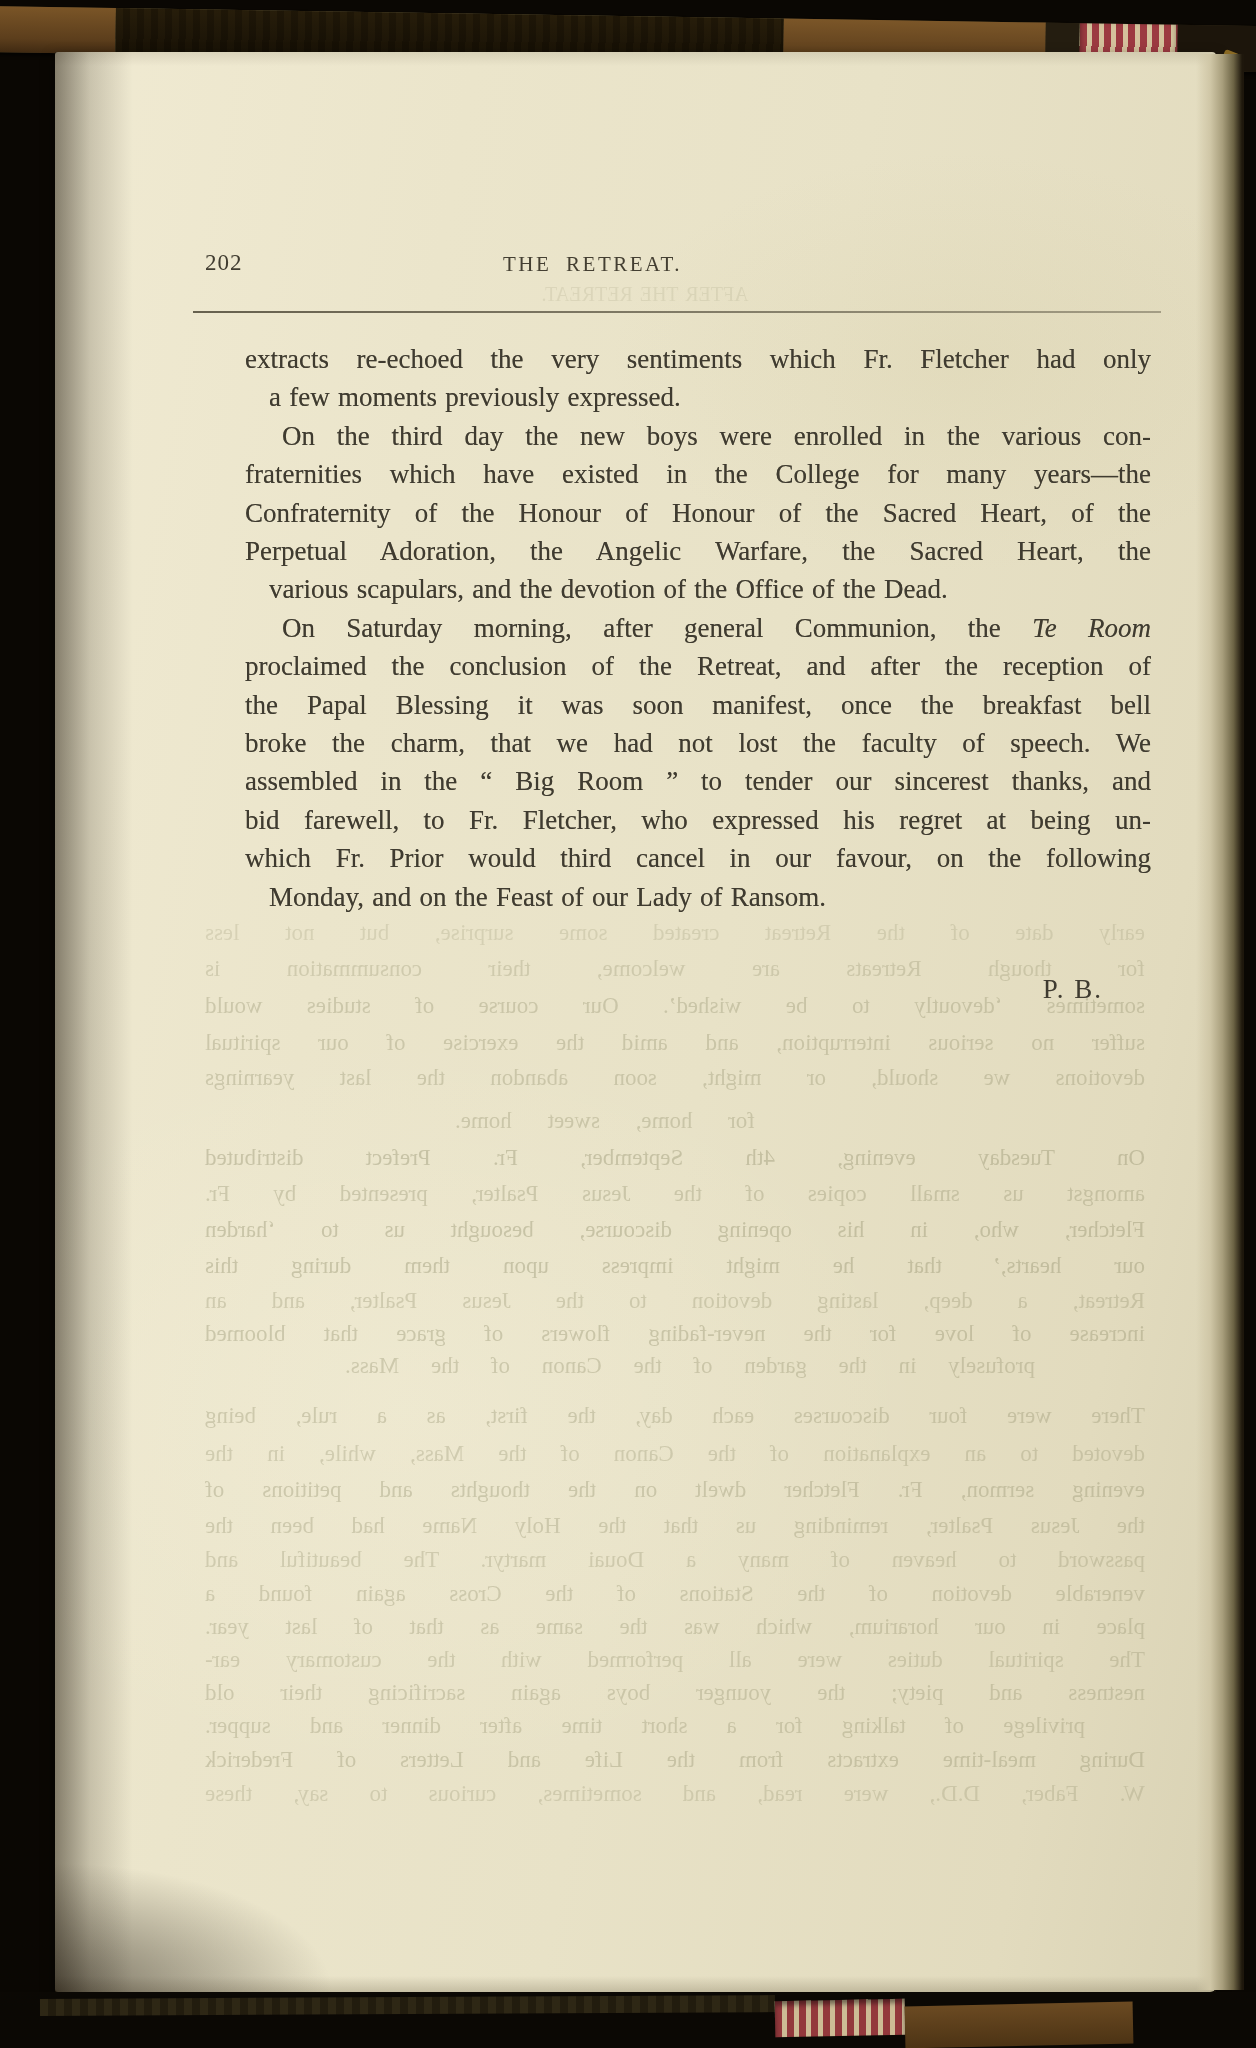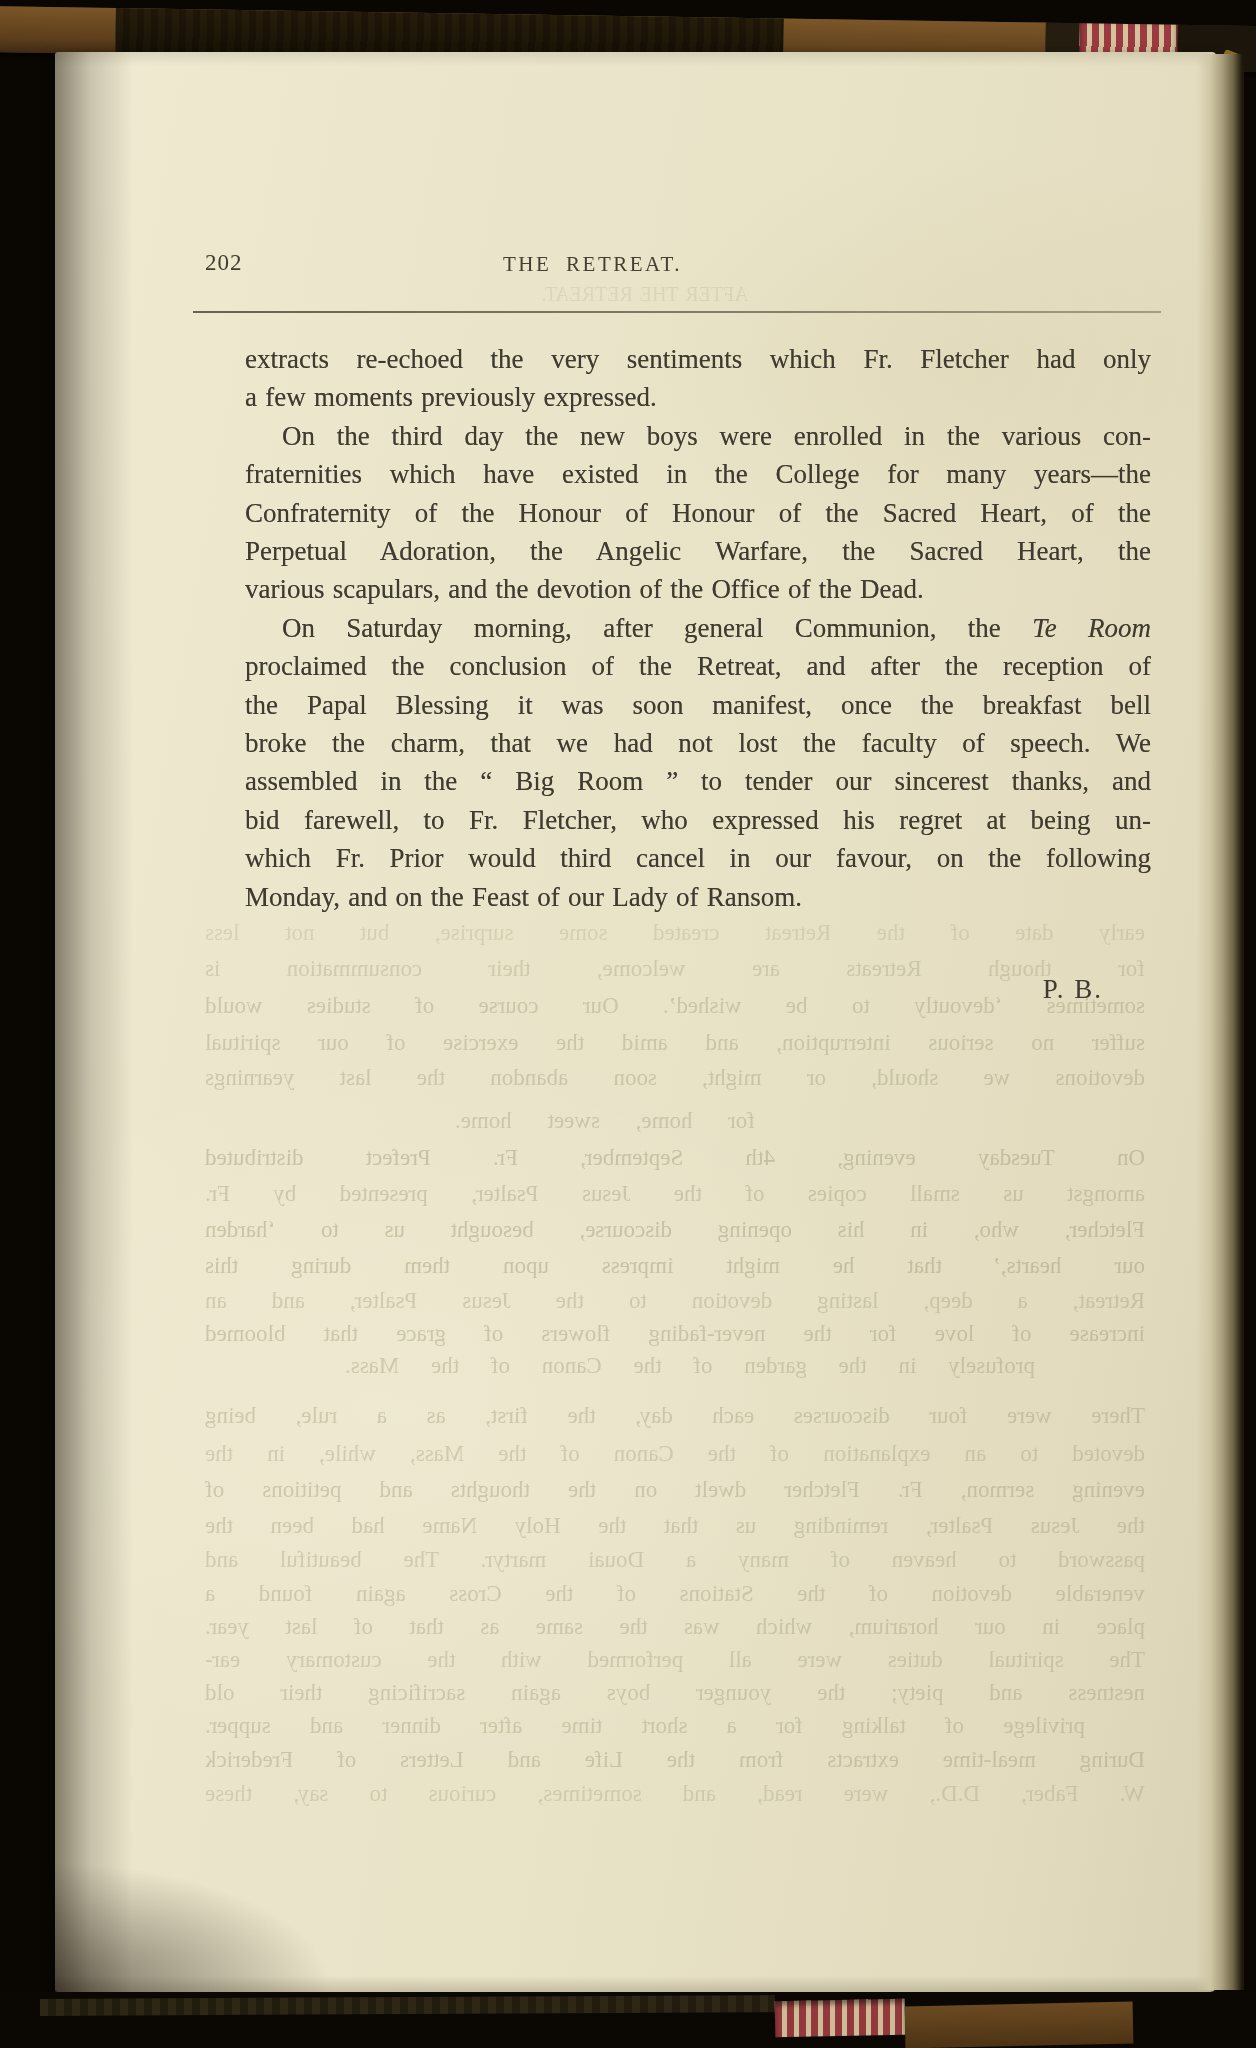--- a/index.html
+++ b/index.html
@@ -45,21 +45,21 @@
   
   .folio{position:absolute;left:150px;top:198px;z-index:2;font-size:23px;color:#403c30;letter-spacing:1px;}
   .running-title{position:absolute;left:448px;top:200px;z-index:2;font-size:21px;color:#443f32;
                  letter-spacing:2.5px;word-spacing:7px;}
   .header-rule{position:absolute;left:138px;top:259px;width:968px;height:2px;z-index:2;
         background:linear-gradient(to right,rgba(88,82,64,.9),rgba(88,82,64,.7) 55%,rgba(88,82,64,.45));}
   .body-text{position:absolute;left:190px;top:288px;width:906px;z-index:2;
         font-size:27px;line-height:38.4px;color:#3f3b30;
         text-shadow:0 0 .5px rgba(55,50,35,.55);}
   .bline{text-align:justify;text-align-last:justify;word-spacing:1.5px;}
-  .bline.last{text-align-last:left;}
+  .bline.last{text-align-last:left;margin-left:24px;}
   .bline.ind{text-indent:37px;}
   .bline em{font-style:italic;}
   .signature{position:absolute;left:190px;top:922px;width:906px;z-index:2;
         font-size:27px;color:#3f3b30;text-align:right;padding-right:48px;box-sizing:border-box;
         letter-spacing:2px;}
 
   
   .bleed-layer{position:absolute;inset:0;z-index:1;pointer-events:none;}
   .ghost{position:absolute;transform:scaleX(-1);color:#85835f;font-size:23px;line-height:1.2;
          text-align:justify;text-align-last:justify;filter:blur(0.6px);word-spacing:2px;}

